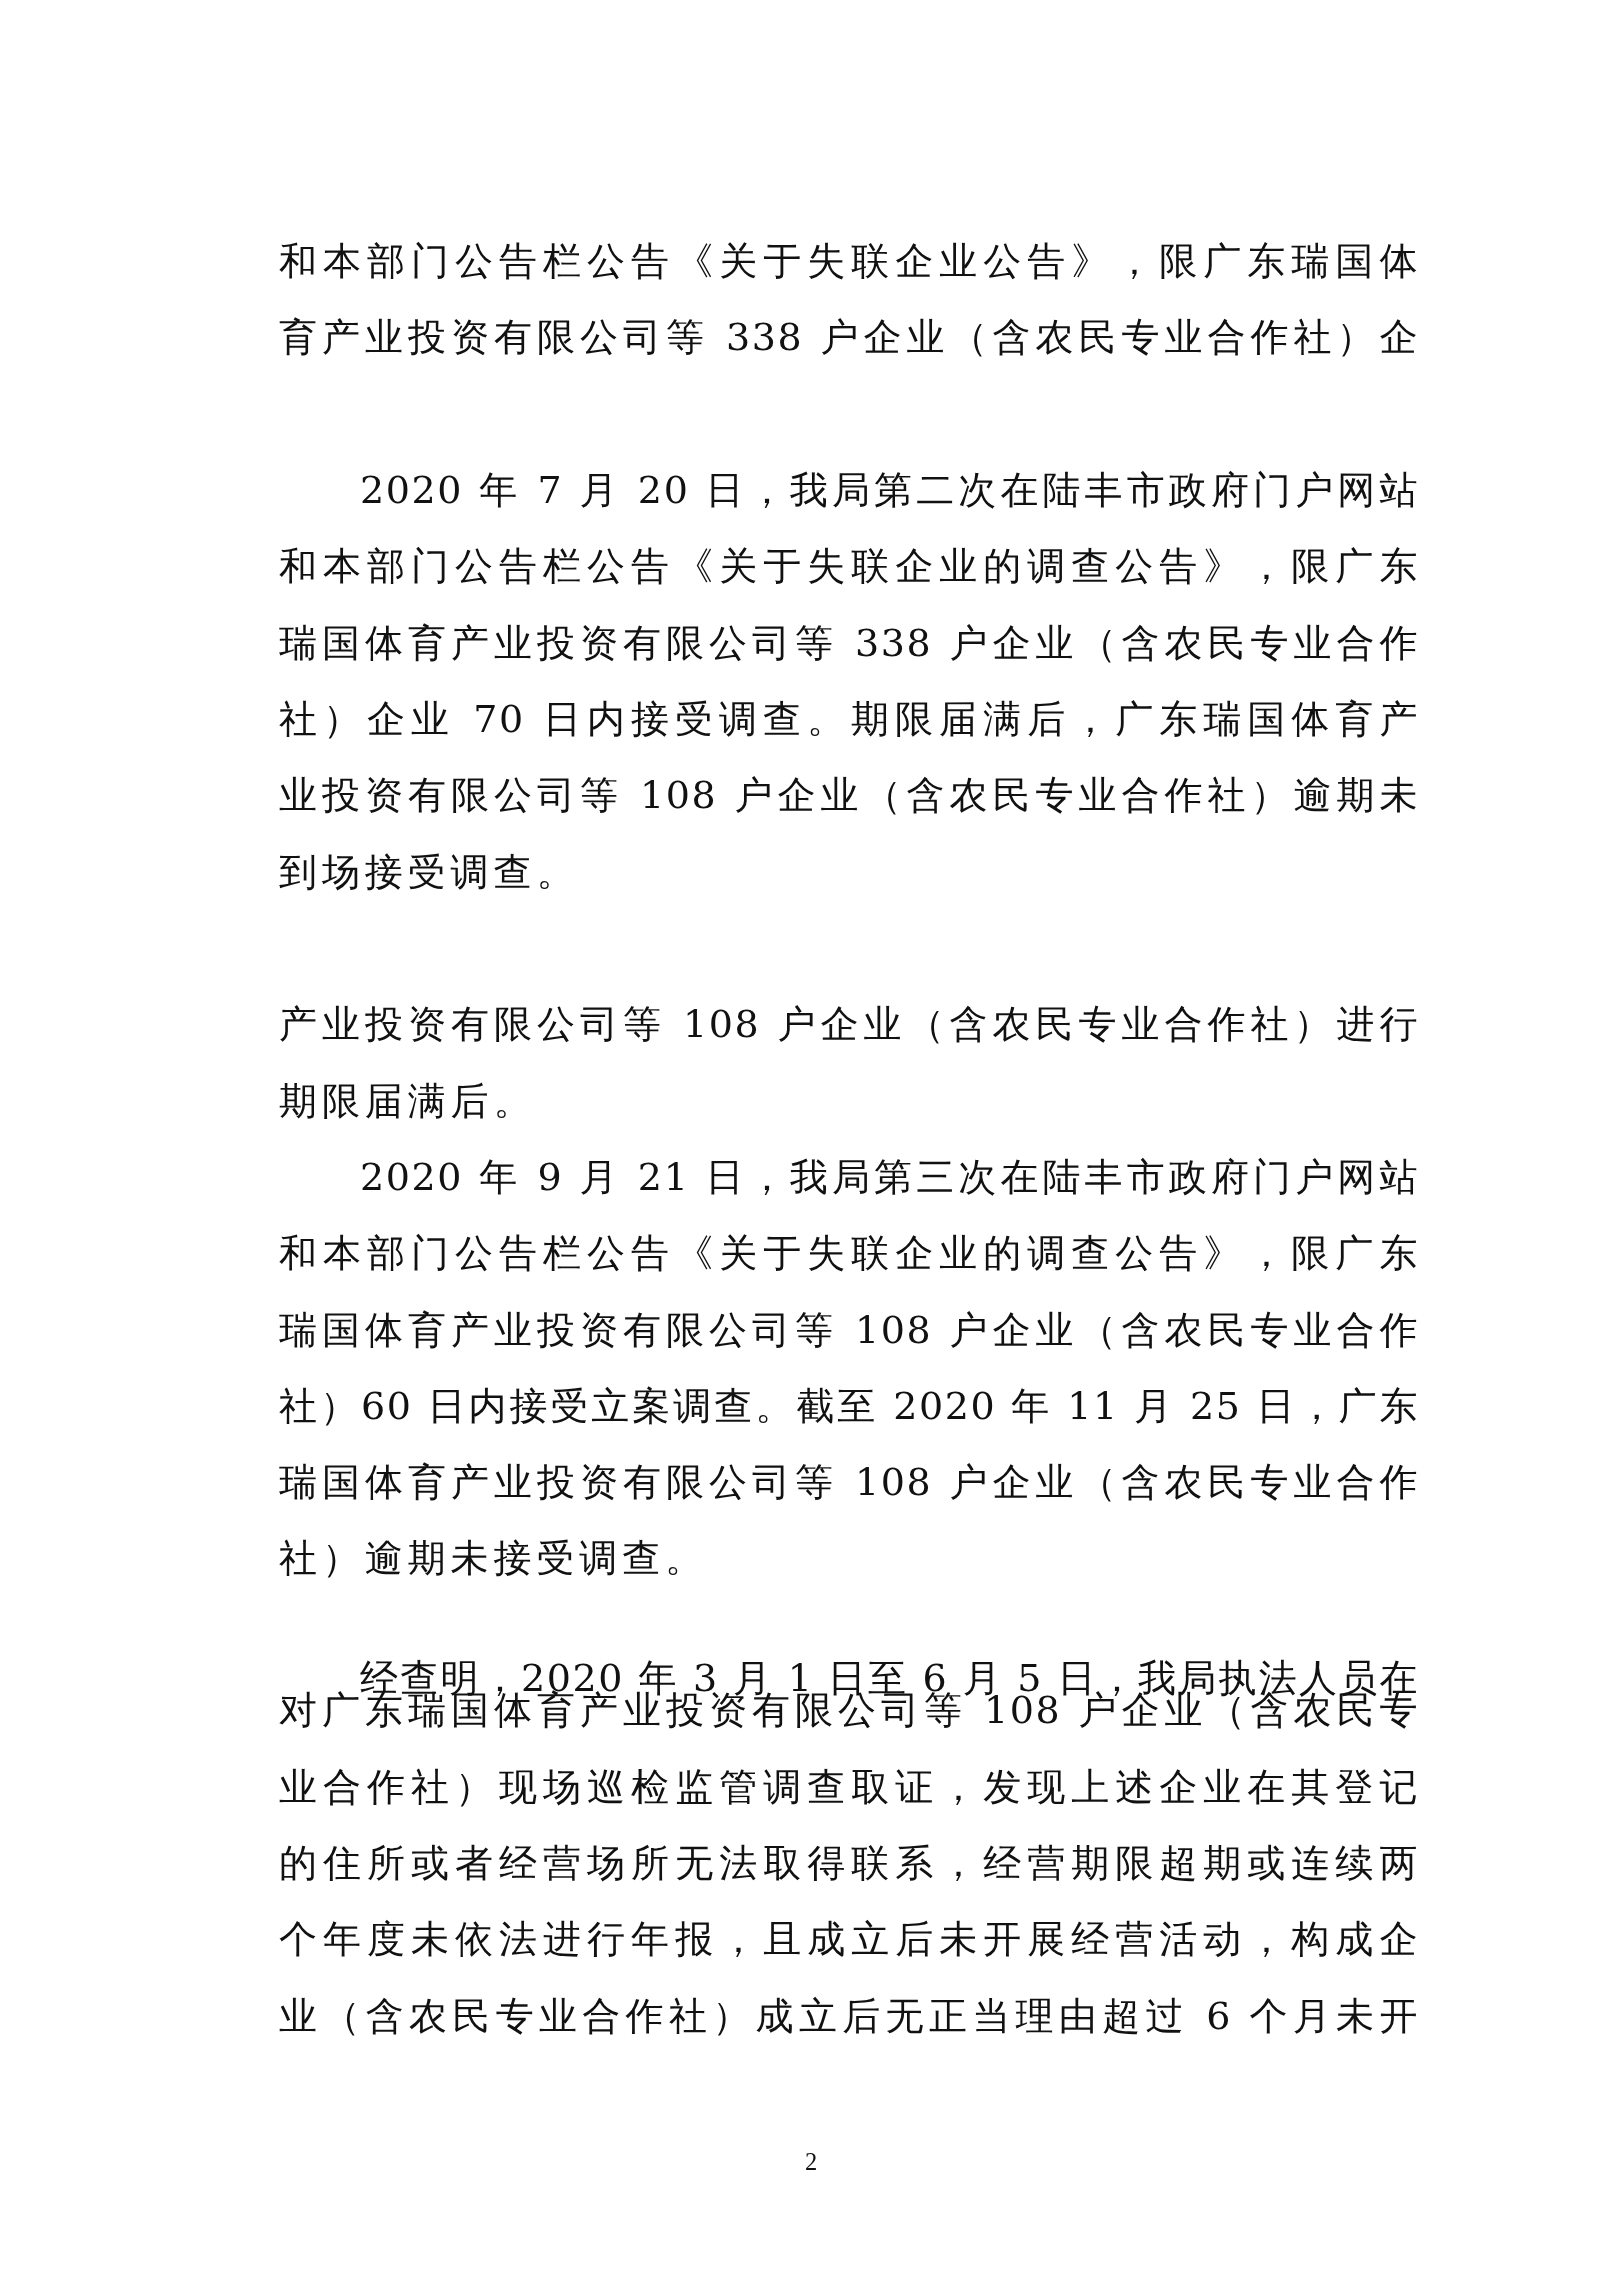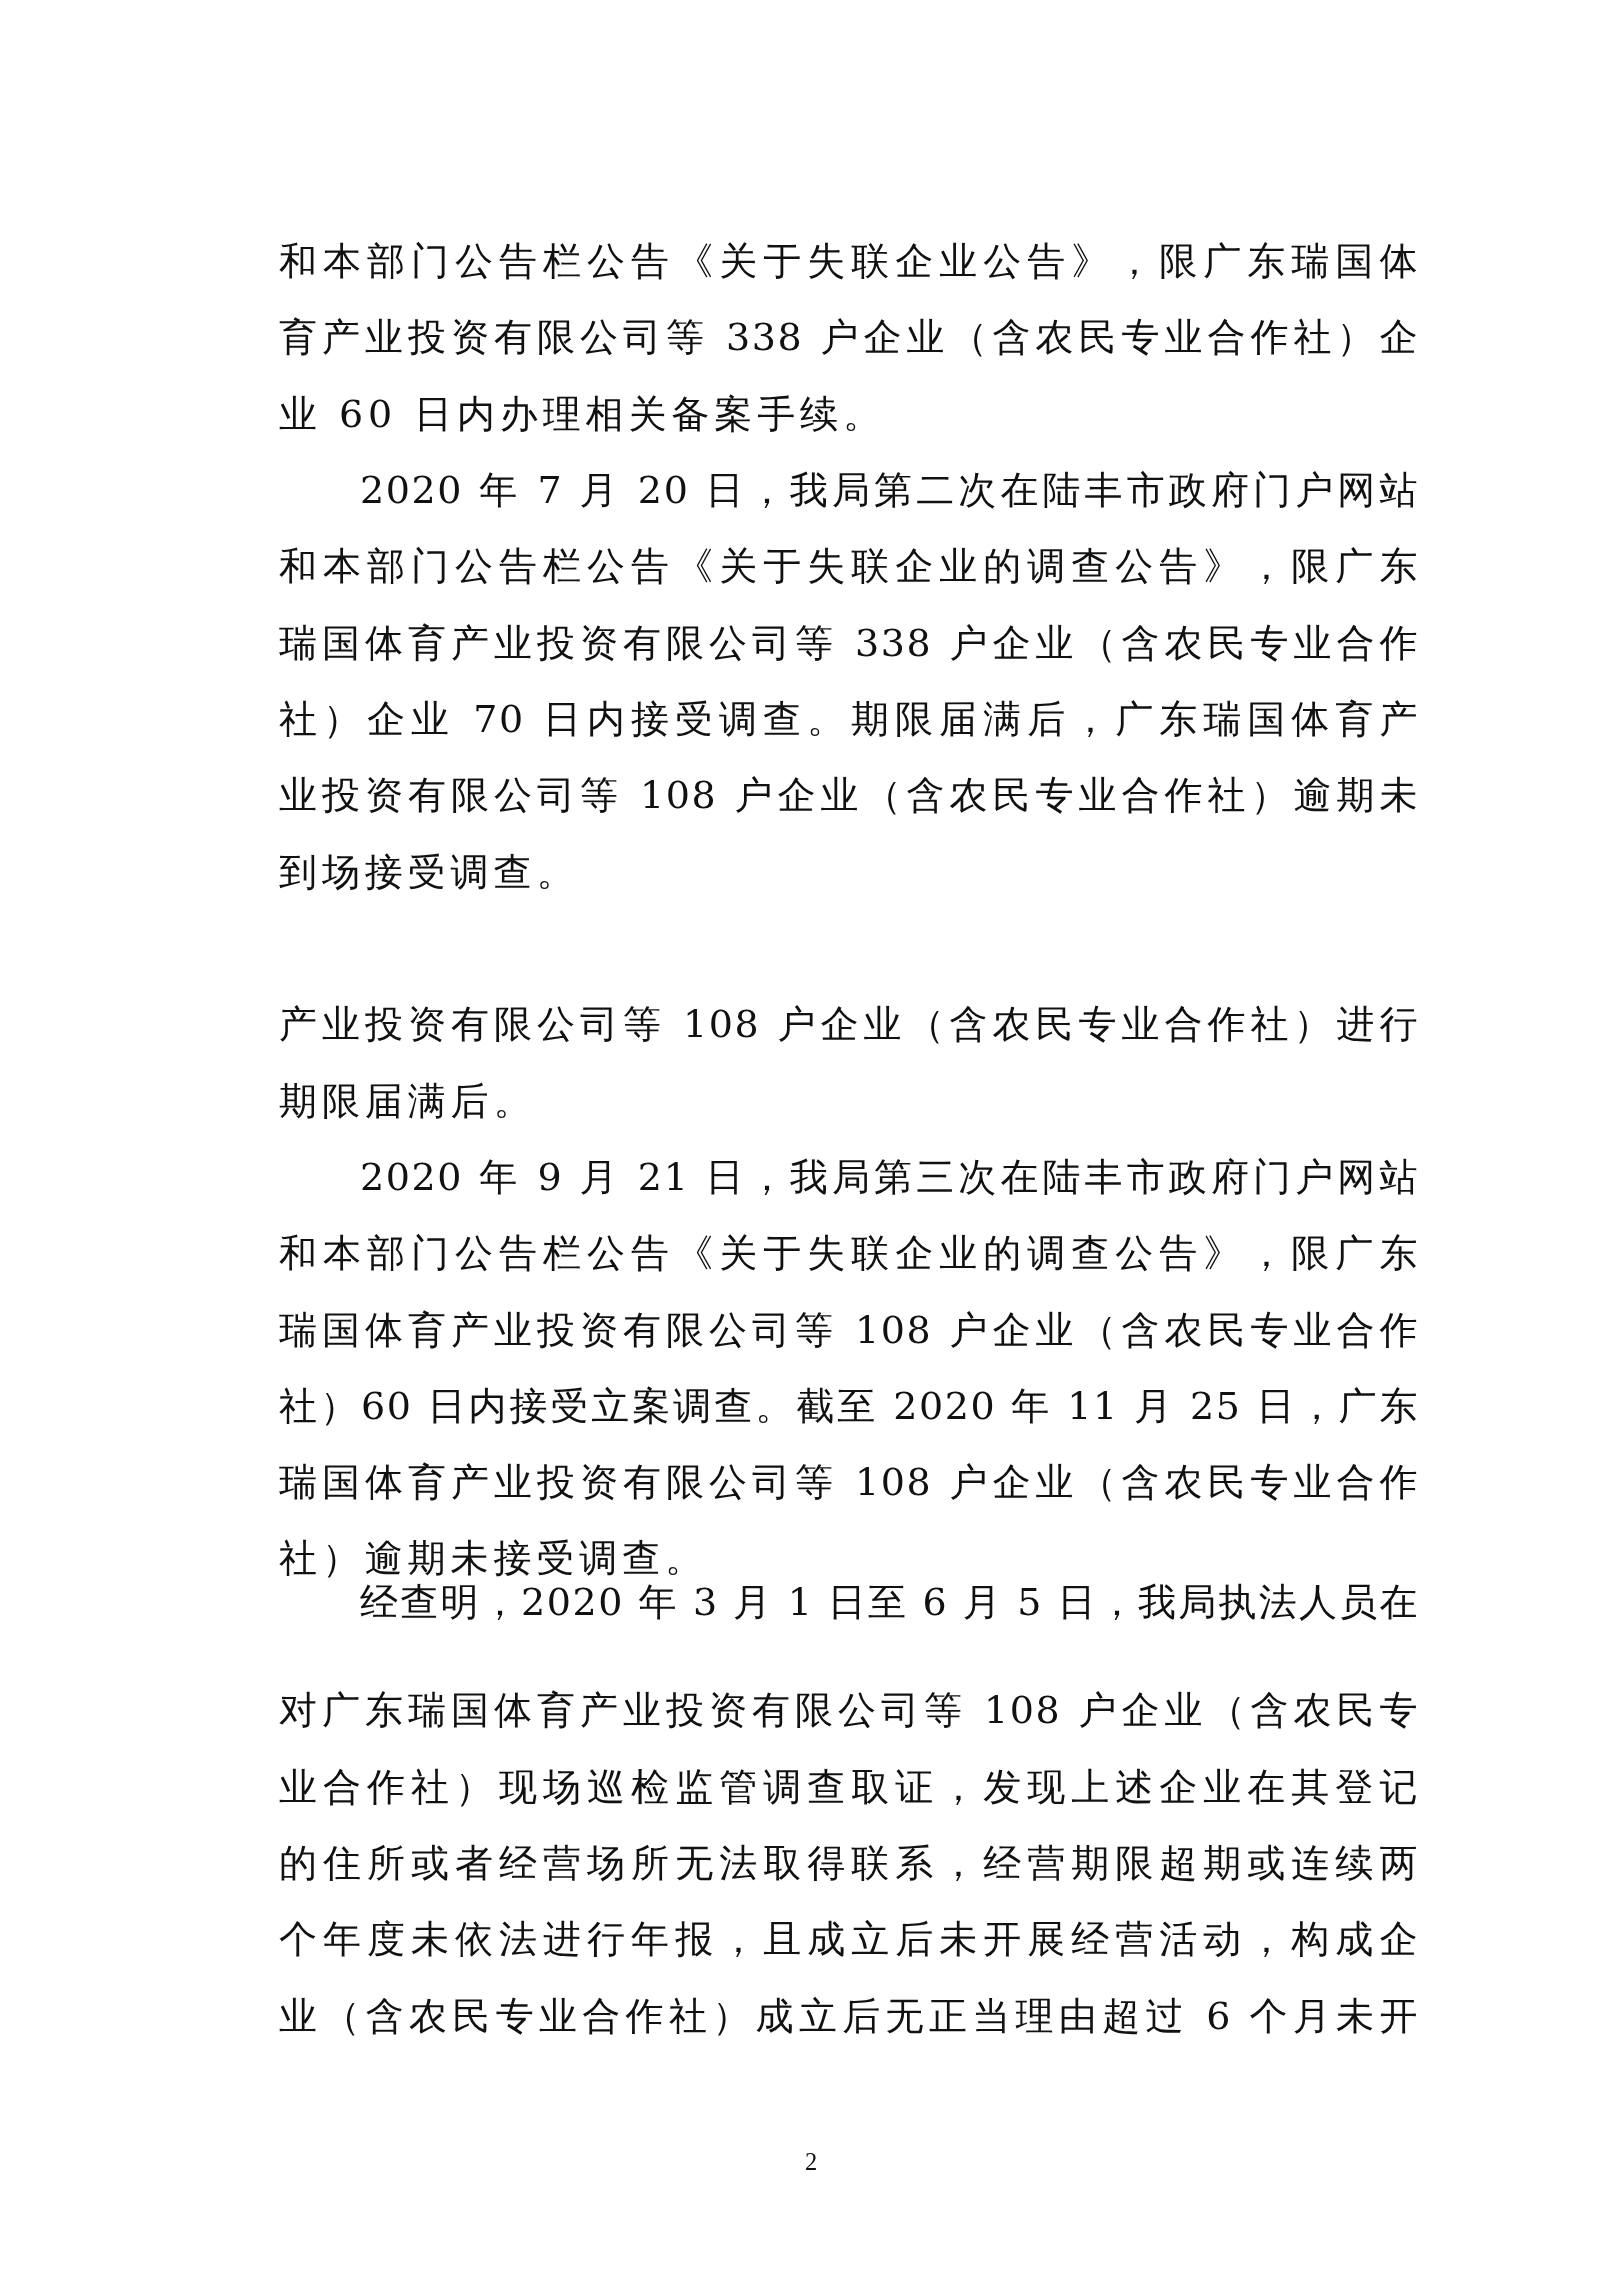--- a/index.html
+++ b/index.html
@@ -29,40 +29,39 @@
     font-size: 24.5px; color: #111;
   }
 </style>
 </head>
 <body>
 
 <div class="page">
 
   <div class="line" style="top:237px">和本部门公告栏公告《关于失联企业公告》，限广东瑞国体</div>
   <div class="line" style="top:313px">育产业投资有限公司等 338 户企业（含农民专业合作社）企</div>
-  <div class="line last" style="top:390px">业 60 日内办理相关备案手续。</div>
 
   <div class="line indent" style="top:466px">2020 年 7 月 20 日，我局第二次在陆丰市政府门户网站</div>
   <div class="line" style="top:542px">和本部门公告栏公告《关于失联企业的调查公告》，限广东</div>
   <div class="line" style="top:619px">瑞国体育产业投资有限公司等 338 户企业（含农民专业合作</div>
   <div class="line" style="top:695px">社）企业 70 日内接受调查。期限届满后，广东瑞国体育产</div>
   <div class="line" style="top:771px">业投资有限公司等 108 户企业（含农民专业合作社）逾期未</div>
   <div class="line last" style="top:848px">到场接受调查。</div>
 
   <div class="line" style="top:1000px">产业投资有限公司等 108 户企业（含农民专业合作社）进行</div>
   <div class="line last" style="top:1077px">期限届满后。</div>
 
   <div class="line indent" style="top:1153px">2020 年 9 月 21 日，我局第三次在陆丰市政府门户网站</div>
   <div class="line" style="top:1229px">和本部门公告栏公告《关于失联企业的调查公告》，限广东</div>
   <div class="line" style="top:1306px">瑞国体育产业投资有限公司等 108 户企业（含农民专业合作</div>
   <div class="line" style="top:1382px">社）60 日内接受立案调查。截至 2020 年 11 月 25 日，广东</div>
   <div class="line" style="top:1458px">瑞国体育产业投资有限公司等 108 户企业（含农民专业合作</div>
   <div class="line last" style="top:1534px">社）逾期未接受调查。</div>
 
-  <div class="line indent" style="top:1578px">经查明，2020 年 3 月 1 日至 6 月 5 日，我局执法人员在</div>
+  <div class="line indent" style="top:1654px">经查明，2020 年 3 月 1 日至 6 月 5 日，我局执法人员在</div>
   <div class="line" style="top:1686px">对广东瑞国体育产业投资有限公司等 108 户企业（含农民专</div>
   <div class="line" style="top:1763px">业合作社）现场巡检监管调查取证，发现上述企业在其登记</div>
   <div class="line" style="top:1915px">个年度未依法进行年报，且成立后未开展经营活动，构成企</div>
   <div class="line" style="top:1839px">的住所或者经营场所无法取得联系，经营期限超期或连续两</div>
   <div class="line" style="top:1992px">业（含农民专业合作社）成立后无正当理由超过 6 个月未开</div>
 
   <div class="page-number">2</div>
 </div>
 
 

